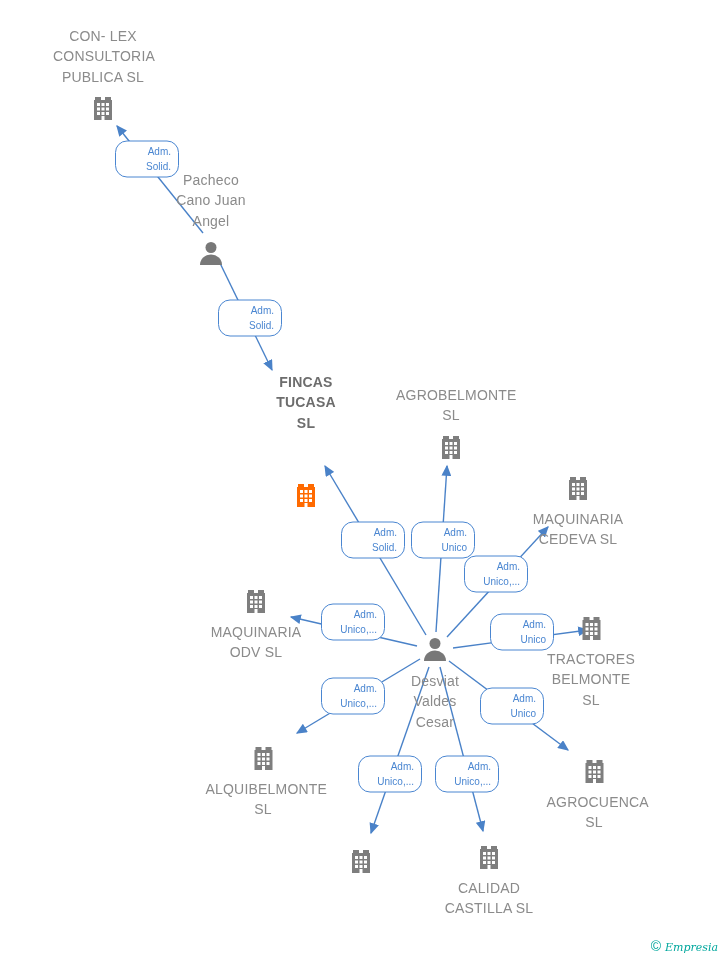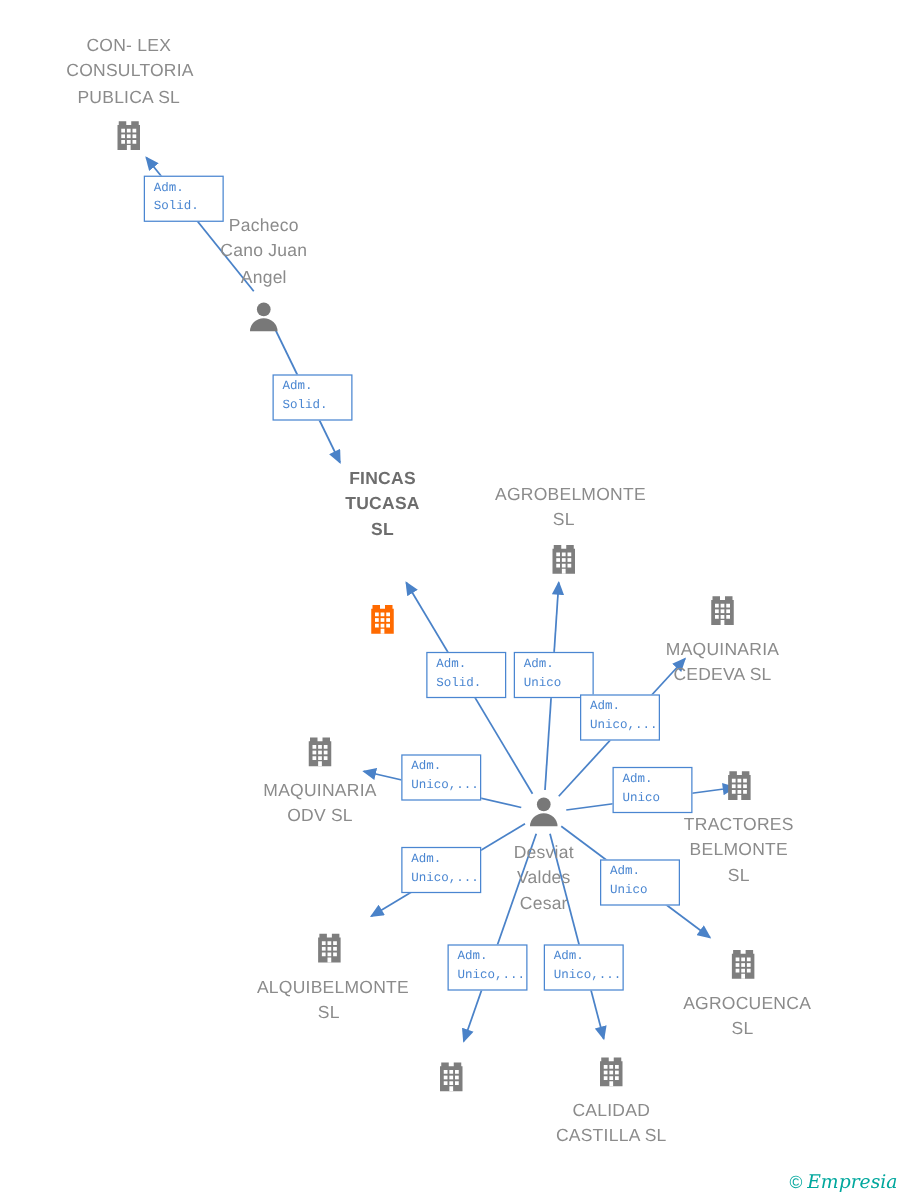--- a/index.html
+++ b/index.html
@@ -18,28 +18,28 @@
     color:#8b8b8b;font-size:14px;line-height:1.45;text-align:center;letter-spacing:.2px;
   }
   .icon{display:block;line-height:0;}
   .company .icon{color:#7e7e7e;}
   .person .icon{color:#787878;}
   .highlight .icon{color:#ff6a00;}
   .highlight .nlabel{font-weight:bold;color:#6d6d6d;}
 
   .edge-label{
     position:absolute;z-index:3;transform:translate(-50%,-50%);
-    background:#fff;border:1px solid #4a86d1;border-radius:0;
-    color:#4a86d1;font-size:10px;line-height:1.45;text-align:left;
-    padding:3px 7px;max-width:48px;cursor:pointer;font-family:Liberation Mono, monospace;
+    background:#fff;border:1px solid #4a86d1;border-radius:12px;
+    color:#4a86d1;font-size:10px;line-height:1.45;text-align:right;
+    padding:3px 7px;max-width:48px;cursor:pointer;
   }
   #footer{
     position:absolute;right:10px;bottom:6px;z-index:3;color:#00a79d;font-size:14px;cursor:pointer;
   }
-  #footer .brand{font-family:"DejaVu Serif","Liberation Serif",serif;font-style:italic;font-size:15px;}
+  #footer .brand{font-family:"DejaVu Serif","Liberation Serif",serif;font-style:italic;font-size:11px;}
 </style>
 </head>
 <body>
 
 <div id="canvas">
 
   <svg id="edges" width="728" height="960">
     <defs>
       <marker id="arrow" viewBox="0 0 10 8" refX="8" refY="4" markerWidth="9" markerHeight="7" orient="auto">
         <path d="M0,0 L9,4 L0,8 z" fill="#4a82c8"></path>

